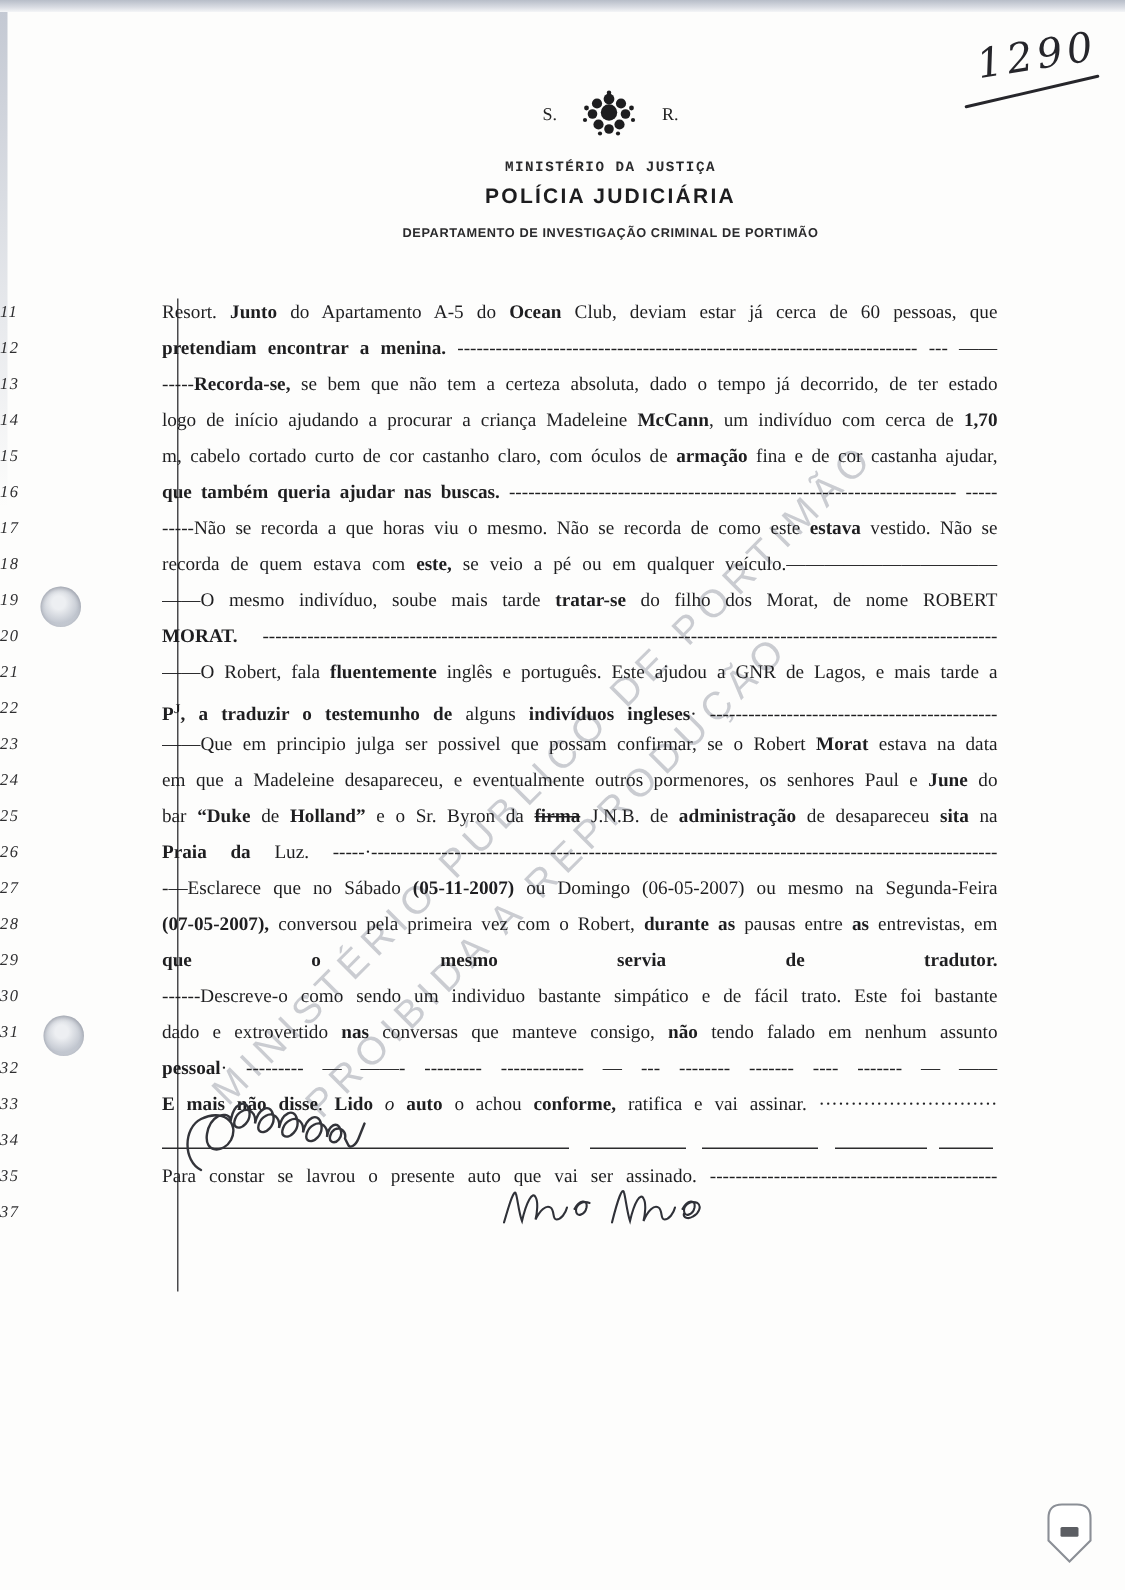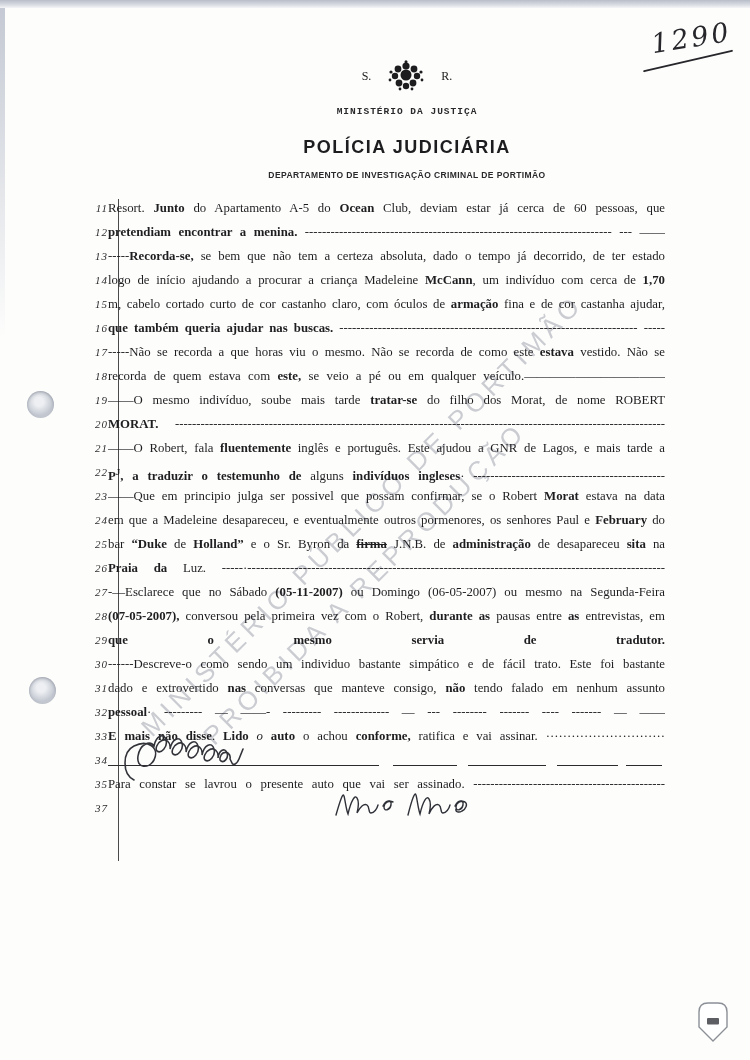--- a/index.html
+++ b/index.html
@@ -19,33 +19,33 @@
     font-family:"DejaVu Serif",serif;font-style:italic;font-size:27px;color:#26262b;
     letter-spacing:3px;}
   .hand-underline{position:absolute;top:60px;right:16px;width:92px;height:2px;
     background:#26262b;transform:rotate(-13deg);border-radius:2px;}
   
   .header{position:absolute;top:58px;left:0;width:750px;text-align:center;
     padding-left:64px;box-sizing:border-box;font-family:"Liberation Sans",sans-serif;}
   .emblem-row{display:flex;justify-content:center;align-items:center;gap:15px;height:36px;}
   .emblem-letter{font-family:"Liberation Serif",serif;font-size:12px;color:#222;}
   .ministry{margin-top:12px;font-size:9.5px;font-weight:bold;letter-spacing:1px;color:#2a2a2c;font-family:Liberation Mono, monospace;}
-  .pj-title{margin-top:20px;font-size:18px;font-weight:bold;letter-spacing:1.5px;color:#1d1d1f;}
+  .pj-title{margin-top:5px;font-size:14px;font-weight:bold;letter-spacing:1.5px;color:#1d1d1f;}
   .pj-subtitle{margin-top:12px;font-size:8.5px;font-weight:bold;letter-spacing:0.4px;color:#2a2a2c;}
   
   .watermark{position:absolute;left:128px;top:714px;transform:rotate(-45deg);
     transform-origin:0 0;font-family:"Liberation Sans",sans-serif;
     font-size:26px;letter-spacing:5px;line-height:50px;white-space:nowrap;
     color:rgba(124,130,144,0.40);z-index:1;}
   .watermark .wm2{display:block;margin-left:38px;}
   
   .lines-wrap{position:absolute;left:0;top:196px;width:750px;z-index:2;}
   .vrule{position:absolute;left:118px;top:199px;width:1px;height:662px;background:#4a4a4c;z-index:2;}
   .doc-row{display:flex;height:24px;}
-  .line-num{width:108px;text-align:right;font-style:italic;font-size:11px;
+  .line-num{width:108px;font-style:italic;font-size:11px;
     letter-spacing:1px;color:#2e2e30;line-height:24px;flex:none;}
   .line-content{width:557px;margin-left:0;height:24px;overflow:hidden;
     font-size:12.8px;line-height:24px;color:#1e1e20;text-align:justify;flex:none;position:relative;}
   .line-content.filled::after{content:"";display:inline-block;width:100%;height:0;}
   .line-content .b{font-weight:bold;}
   .line-content .i{font-style:italic;}
   .line-content .s{text-decoration:line-through;}
   .line-content .sup{vertical-align:super;font-size:70%;}
   .sig-rule::before{content:"";position:absolute;left:0;right:3px;top:17px;height:1.3px;
     background:linear-gradient(90deg,#2b2b2d 0 49%,transparent 49% 51.5%,#2b2b2d 51.5% 63%,
@@ -155,21 +155,21 @@
     <div class="doc-row">
       <span class="line-num">22</span>
       <div class="line-content filled"><span class="b">P</span><span class="b sup">J</span><span class="b">, a traduzir o testemunho de </span><span>alguns </span><span class="b">indivíduos ingleses</span><span>· ---------------------------------------------</span></div>
     </div>
     <div class="doc-row">
       <span class="line-num">23</span>
       <div class="line-content filled"><span>——Que em principio julga ser possivel que possam confirmar, se o Robert </span><span class="b">Morat</span><span> estava na data</span></div>
     </div>
     <div class="doc-row">
       <span class="line-num">24</span>
-      <div class="line-content filled"><span>em que a Madeleine desapareceu, e eventualmente outros pormenores, os senhores Paul e </span><span class="b">February</span><span> do</span></div>
+      <div class="line-content filled"><span>em que a Madeleine desapareceu, e eventualmente outros pormenores, os senhores Paul e </span><span class="b">June</span><span> do</span></div>
     </div>
     <div class="doc-row">
       <span class="line-num">25</span>
       <div class="line-content filled"><span>bar </span><span class="b">“Duke</span><span> de </span><span class="b">Holland”</span><span> e o Sr. Byron da </span><span class="b s">firma</span><span> J.N.B. de </span><span class="b">administração</span><span> de desapareceu </span><span class="b">sita</span><span> na</span></div>
     </div>
     <div class="doc-row">
       <span class="line-num">26</span>
       <div class="line-content filled"><span class="b">Praia da </span><span>Luz. -----·--------------------------------------------------------------------------------------------------</span></div>
     </div>
     <div class="doc-row">

